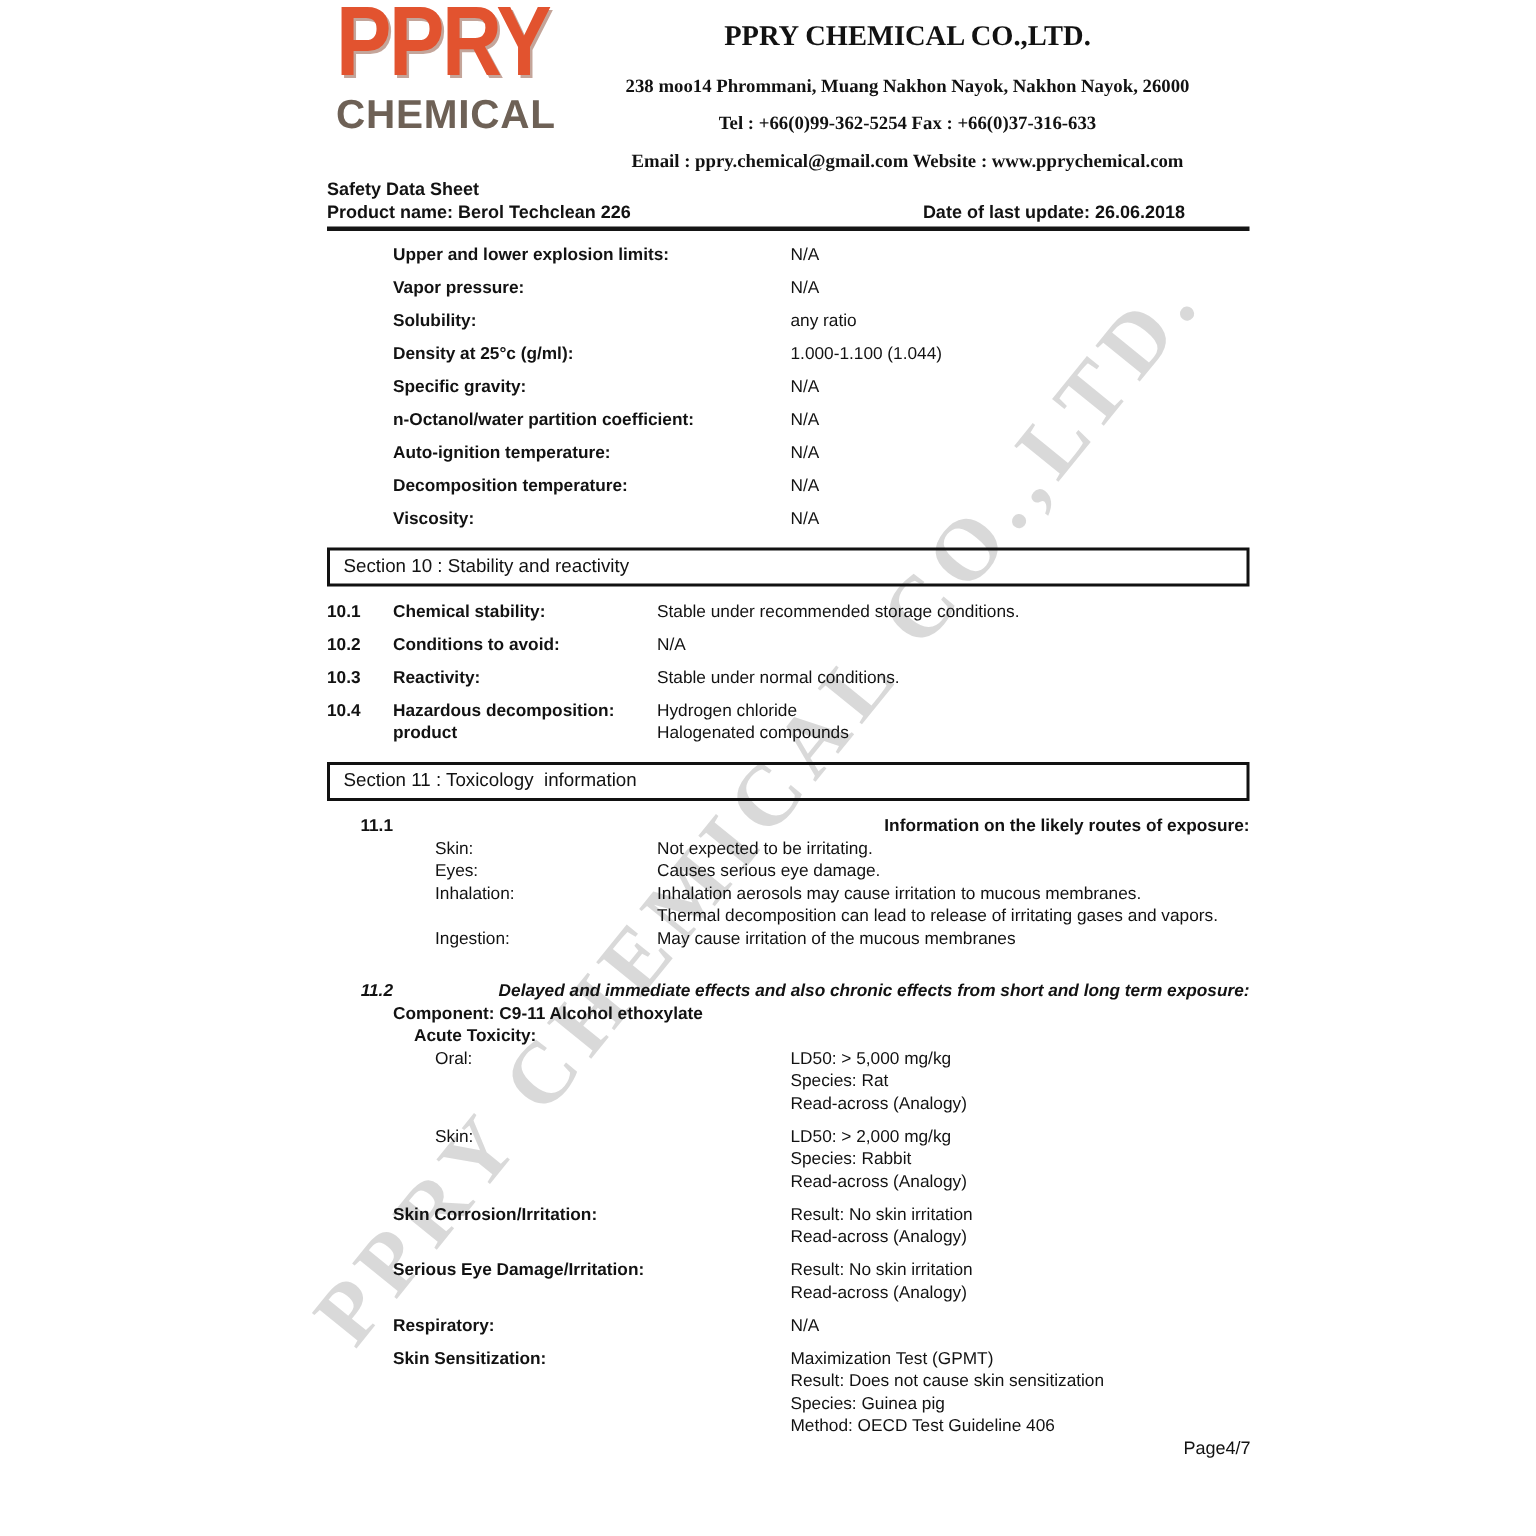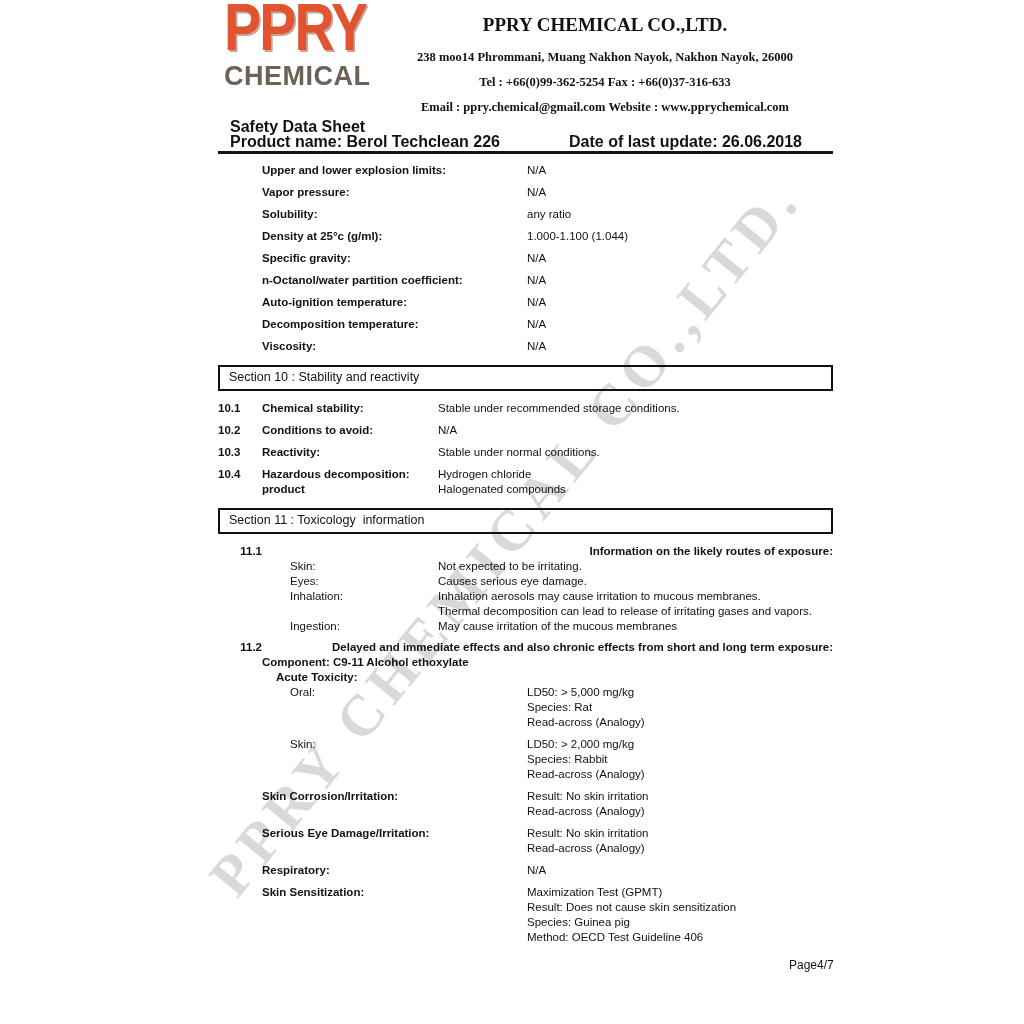--- a/index.html
+++ b/index.html
@@ -21,21 +21,21 @@
     margin-top:3px; letter-spacing:0.5px; }
 
   
   .hc { position:absolute; left:400px; top:14px; width:410px; text-align:center;
     font-family:"Liberation Serif", serif; font-weight:bold; z-index:1; }
   .hc .company { font-size:19px; margin-bottom:14px; }
   .hc .hline { font-size:12.5px; margin-bottom:10px; }
 
   
   .docmeta { position:absolute; left:218px; top:119px; width:615px; z-index:1;
-    font-weight:bold; font-size:16px; line-height:15px;margin-left:12px; }
+    font-weight:bold; font-size:12px; line-height:15px; }
   .docmeta .date { position:absolute; right:43px; top:15px; }
   .rule { position:absolute; left:218px; top:151px; width:615px; height:3px; background:#151515; z-index:1; }
 
   
   .content { position:absolute; left:218px; top:163px; width:615px; z-index:1;
     font-size:11.5px; line-height:15px; }
   .b { font-weight:bold; }
 
   .prow  { display:grid; grid-template-columns:265px 1fr; padding-left:44px; margin-bottom:7px; }
   .prow .plabel { font-weight:bold; }
@@ -47,21 +47,21 @@
   .s10row .slabel { font-weight:bold; }
 
   .h11 { display:grid; grid-template-columns:44px 1fr;text-align:right; }
   .h11 .sheading { font-weight:bold; }
   .r111 { display:grid; grid-template-columns:148px 1fr; margin-left:72px; }
   .comp  { margin-left:44px; font-weight:bold; }
   .acute { margin-left:58px; font-weight:bold; margin-bottom:0px; }
   .r112  { display:grid; grid-template-columns:237px 1fr; margin-left:72px; margin-bottom:7px; }
   .r112b { display:grid; grid-template-columns:265px 1fr; margin-left:44px; margin-bottom:7px; }
   .r112b .slabel { font-weight:bold; }
-  .mt8 { margin-top:6px; }
+  .mt8 { margin-top:20px;font-style:italic; }
 
   .pagenum { position:absolute; left:789px; top:958px; font-size:12px; z-index:1; }
 </style>
 </head>
 <body>
 
 <div class="page">
 
   <div class="watermark">PPRY CHEMICAL CO.,LTD.</div>
 

